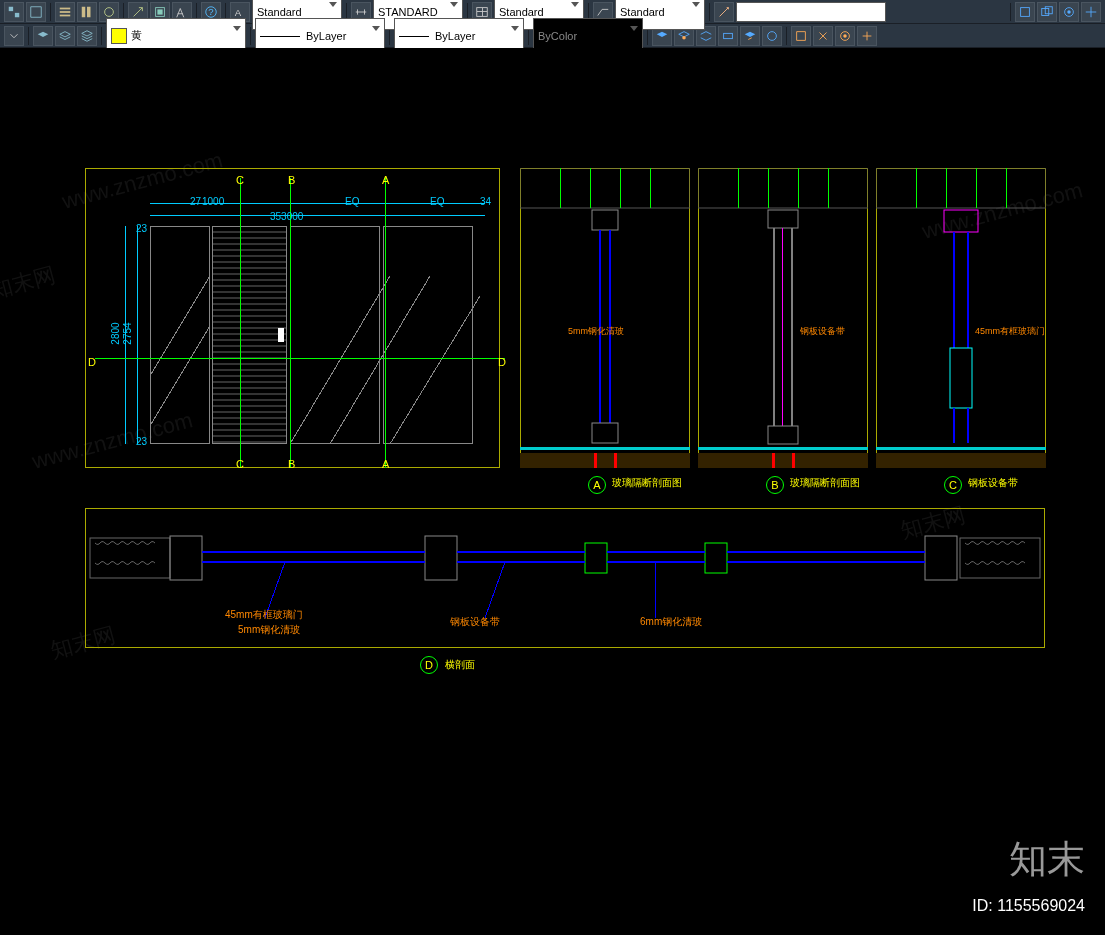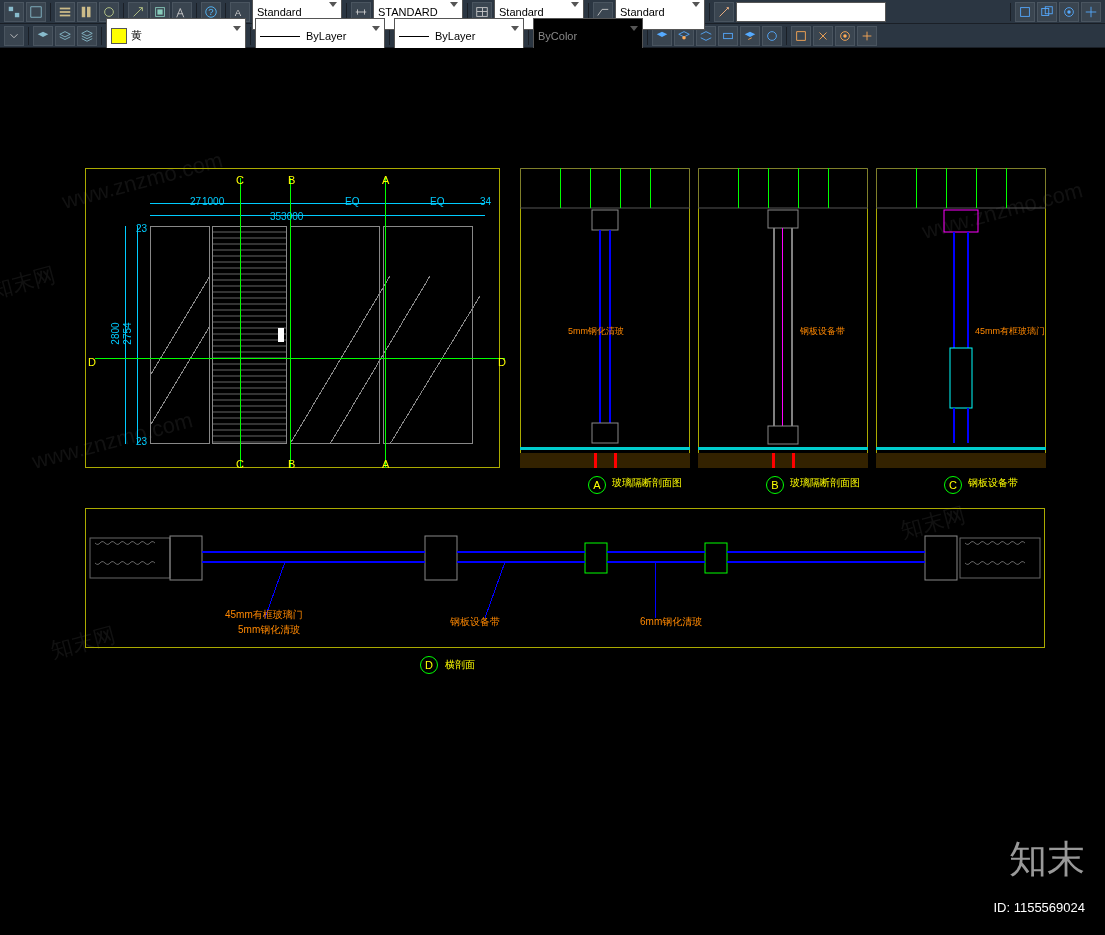--- a/index.html
+++ b/index.html
@@ -7,21 +7,21 @@
 .toolbar{background:#2b3642;height:24px;display:flex;align-items:center;gap:2px;padding:0 4px;border-bottom:1px solid #1a1f26}
 .tb-btn{width:20px;height:20px;background:#3a4550;border:1px solid #4a5560;display:flex;align-items:center;justify-content:center;cursor:pointer;color:#b0c0d0}
 .tb-btn svg{width:14px;height:14px}
 .tb-sep{width:1px;height:18px;background:#1a1f26;margin:0 2px}
 .tb-select{height:36px;background:#fff;border:1px solid #555;color:#000;padding:0 6px 0 4px;position:relative;display:flex;align-items:center;min-width:90px;cursor:pointer}
 .tb-select::after{content:"";position:absolute;right:4px;top:7px;border-left:4px solid transparent;border-right:4px solid transparent;border-top:5px solid #555}
 .tb-input{height:20px;background:#fff;border:1px solid #555;color:#000;padding:0 4px;width:150px}
 .tb-swatch{width:16px;height:16px;border:1px solid #555;display:inline-block;margin-right:4px;vertical-align:middle}
 .canvas-area{position:absolute;top:48px;left:0;right:0;bottom:0;background:#000;overflow:hidden}
 .watermark{position:absolute;color:#333;font-size:22px;opacity:0.35;transform:rotate(-15deg);pointer-events:none;white-space:nowrap}
-.id-badge{position:absolute;bottom:20px;right:20px;color:#fff;font-size:13px}
+.id-badge{position:absolute;bottom:20px;right:20px;color:#fff;font-size:16px}
 .brand{position:absolute;bottom:50px;right:20px;color:#999;font-size:38px;font-weight:200}
 .frame{position:absolute;border:1px solid #aaaa00}
 .dim-text{position:absolute;color:#00ccff;font-size:10px}
 .ann-text{position:absolute;color:#ff8800;font-size:10px}
 .label-text{position:absolute;color:#ffff00;font-size:11px}
 .tag-circle{position:absolute;width:18px;height:18px;border:1px solid #00ff00;border-radius:50%;color:#ffff00;display:flex;align-items:center;justify-content:center;font-size:10px}
 .door-panel{position:absolute;border:1px solid #888}
 svg line{shape-rendering:crispEdges}
 </style>
 </head>

